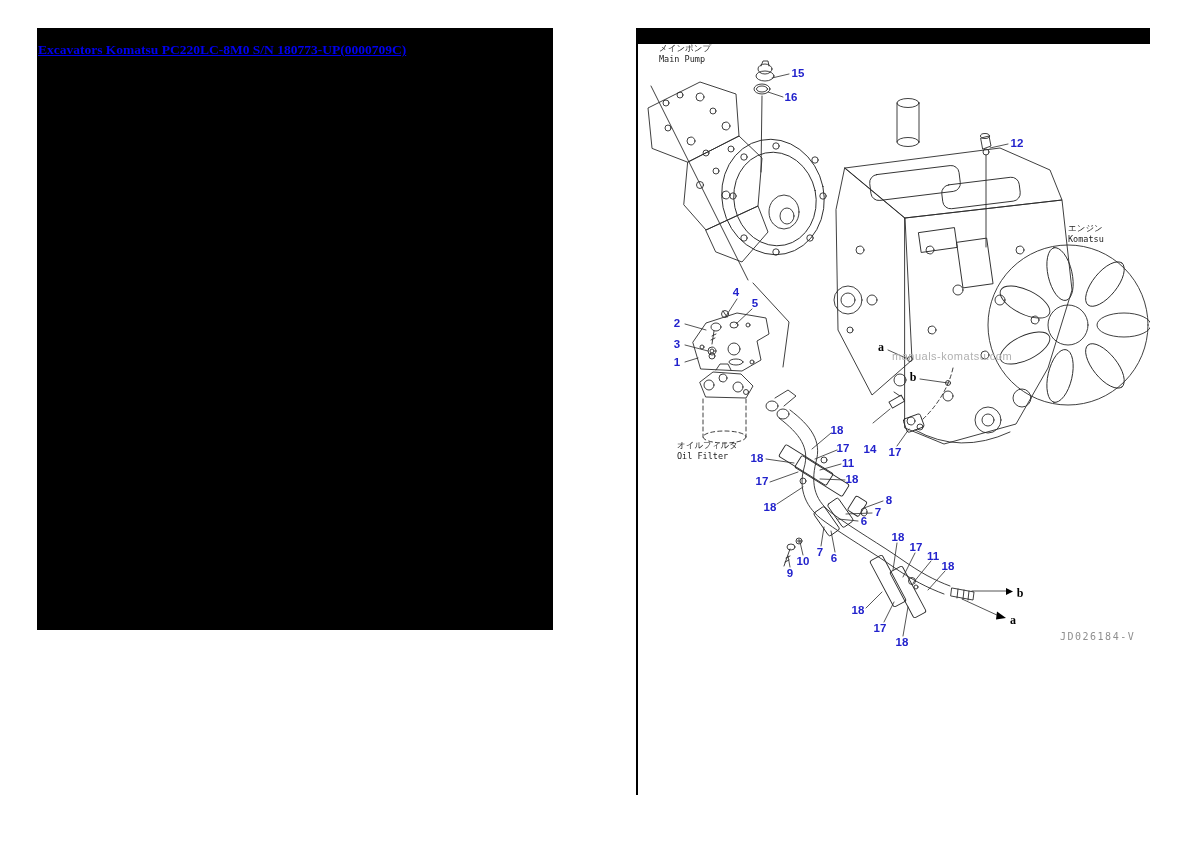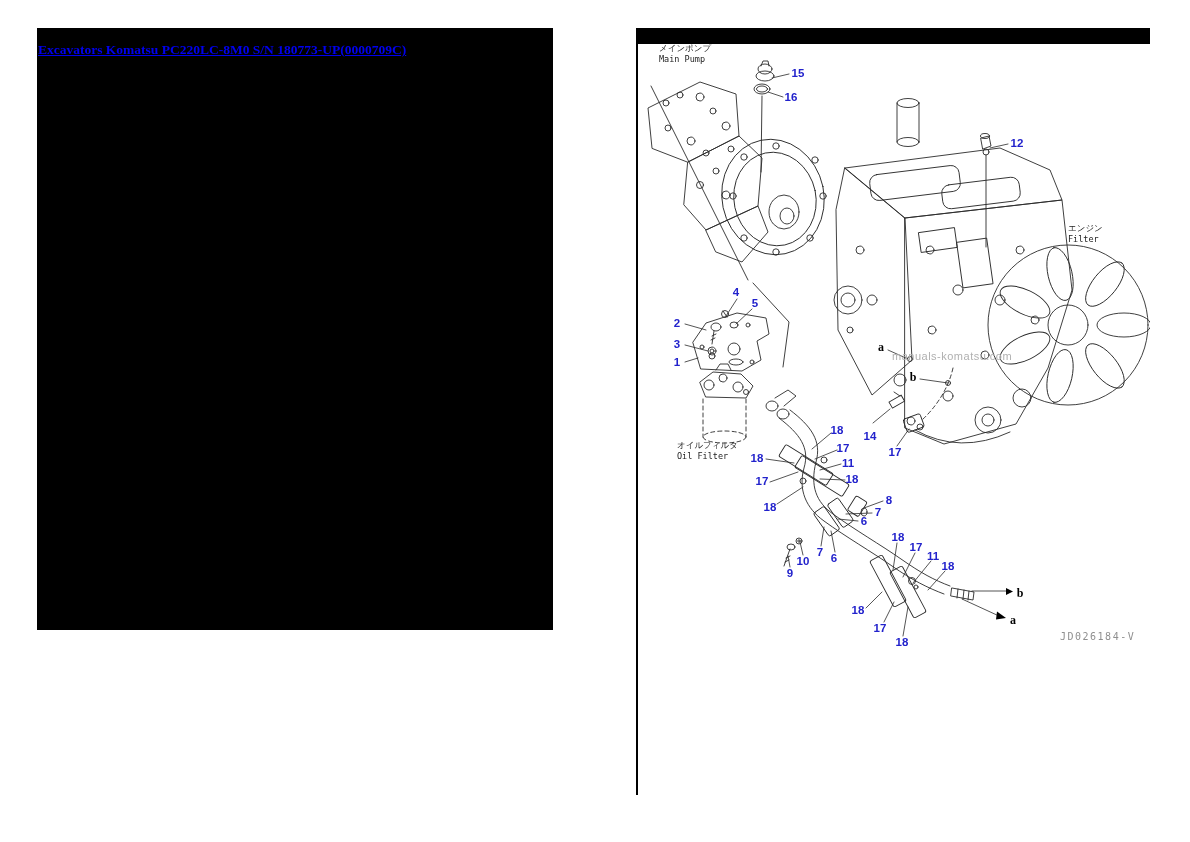--- a/index.html
+++ b/index.html
@@ -255,42 +255,42 @@
       </g>
     </g>
   </svg>
 
   <div class="diagram-label" style="left:659px;top:43px;">
     <div>メインポンプ</div>
     <div>Main Pump</div>
   </div>
   <div class="diagram-label" style="left:1068px;top:223px;">
     <div>エンジン</div>
-    <div>Filter</div>
+    <div>Komatsu</div>
   </div>
   <div class="diagram-label" style="left:677px;top:440px;">
     <div>オイルフィルタ</div>
     <div>Oil Filter</div>
   </div>
 
   <div class="watermark">manuals-komatsu.com</div>
   <div class="drawing-number">JD026184-V</div>
 
   <div class="callouts-layer">
       <span class="callout" style="left: 798px; top: 73px; color: rgb(34, 34, 204);">15</span>
       <span class="callout" style="left: 791px; top: 97px; color: rgb(34, 34, 204);">16</span>
       <span class="callout" style="left: 1017px; top: 143px; color: rgb(34, 34, 204); text-align: center;">12</span>
       <span class="callout" style="left: 736px; top: 292px; color: rgb(34, 34, 204);">4</span>
       <span class="callout" style="left: 755px; top: 303px; color: rgb(34, 34, 204);">5</span>
       <span class="callout" style="left: 677px; top: 323px; color: rgb(34, 34, 204);">2</span>
       <span class="callout" style="left: 677px; top: 344px; color: rgb(34, 34, 204);">3</span>
       <span class="callout" style="left: 677px; top: 362px; color: rgb(34, 34, 204);">1</span>
       <span class="callout letter" style="left: 881px; top: 347px;">a</span>
       <span class="callout letter" style="left: 913px; top: 377px;">b</span>
-      <span class="callout" style="left: 870px; top: 436px; color: rgb(34, 34, 204);">14</span>
+      <span class="callout" style="left: 870px; top: 449px; color: rgb(34, 34, 204);">14</span>
       <span class="callout" style="left: 895px; top: 452px; color: rgb(34, 34, 204);">17</span>
       <span class="callout" style="left: 837px; top: 430px; color: rgb(34, 34, 204);">18</span>
       <span class="callout" style="left: 843px; top: 448px; color: rgb(34, 34, 204);">17</span>
       <span class="callout" style="left: 848px; top: 463px; color: rgb(34, 34, 204);">11</span>
       <span class="callout" style="left: 757px; top: 458px; color: rgb(34, 34, 204);">18</span>
       <span class="callout" style="left: 762px; top: 481px; color: rgb(34, 34, 204);">17</span>
       <span class="callout" style="left: 852px; top: 479px; color: rgb(34, 34, 204);">18</span>
       <span class="callout" style="left: 770px; top: 507px; color: rgb(34, 34, 204);">18</span>
       <span class="callout" style="left: 889px; top: 500px; color: rgb(34, 34, 204);">8</span>
       <span class="callout" style="left: 878px; top: 512px; color: rgb(34, 34, 204);">7</span>

